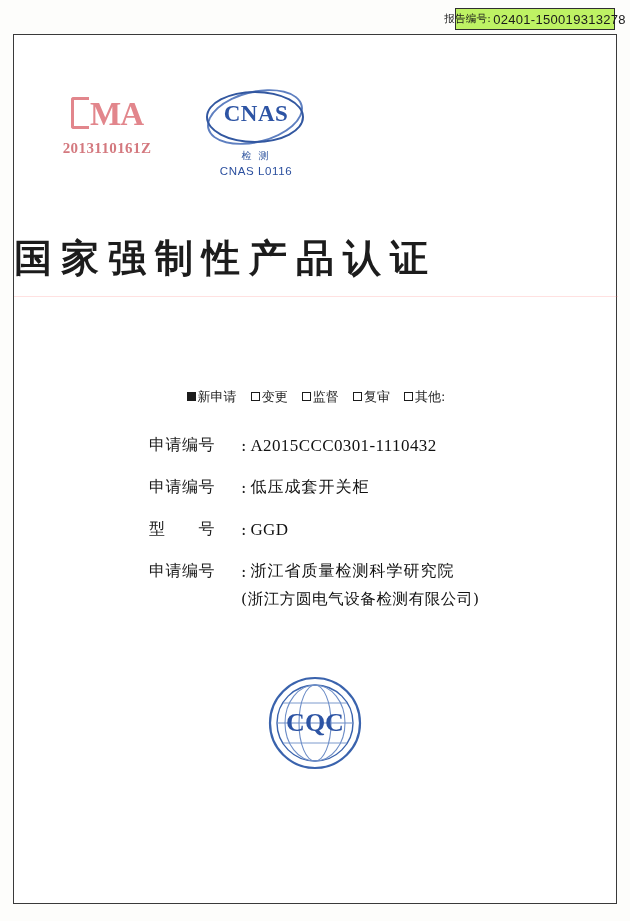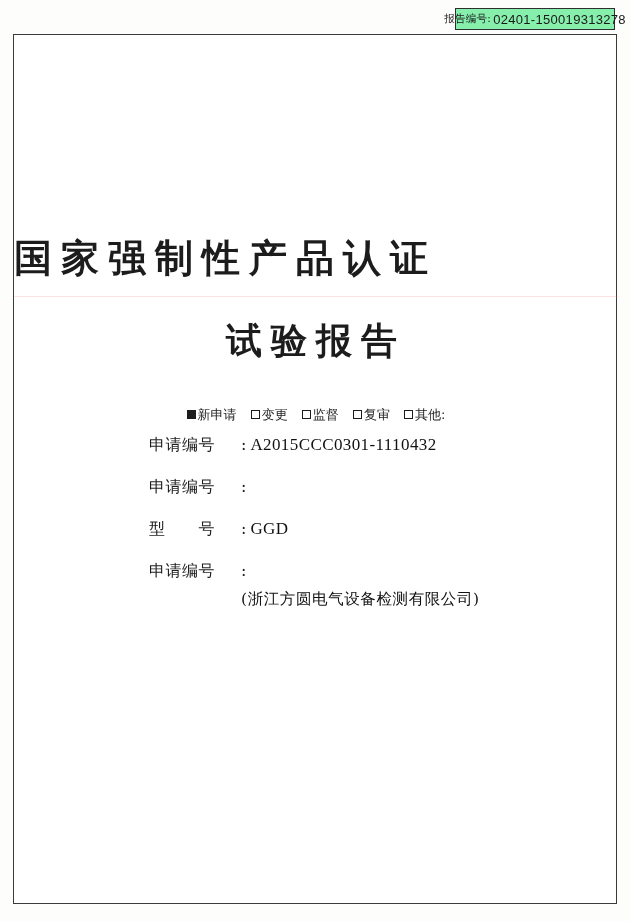--- a/index.html
+++ b/index.html
@@ -32,21 +32,21 @@
     width: 160px;
     height: 22px;
     border: 1px solid #2f2f2f;
     box-sizing: border-box;
     display: flex;
     align-items: center;
     justify-content: center;
     font-size: 11px;
     letter-spacing: 0.3px;
     white-space: nowrap;
-    background: #86efac;
+    background: #bef264;
   }
   .report-no-box .label {
     font-family: "DejaVu Sans", sans-serif;
     font-size: 10.5px;
   }
   .report-no-box .value {
     font-family: "Liberation Sans", sans-serif;
     font-size: 13px;
     margin-left: 2px;
   }
@@ -196,21 +196,21 @@
     font-size: 36px;
     font-weight: bold;
     letter-spacing: 9px;
     color: #1c1c1c;
   }
 
   
   .checkrow {
     position: absolute;
     left: 0;
-    top: 371px;
+    top: 353px;
     width: 604px;
     text-align: center;
     font-family: "DejaVu Sans", sans-serif;
     font-size: 13px;
     color: #1c1c1c;
   }
   .checkrow .item {
     display: inline-block;
     margin: 0 5px;
     white-space: nowrap;
@@ -231,21 +231,21 @@
 
   
   .fields {
     position: absolute;
     left: 0;
     top: 400px;
     width: 604px;
   }
   .field-row {
     display: flex;
-    align-items: flex-start;
+    align-items: center;
     margin-bottom: 21px;
     padding-left: 135px;
   }
   .field-label {
     font-family: "DejaVu Serif", serif;
     font-size: 16px;
     color: #1c1c1c;
     width: 92px;
     flex: none;
     letter-spacing: 0.5px;
@@ -303,57 +303,88 @@
 
   <div class="report-no-box">
     <span class="label">报告编号:</span>
     <span class="value">02401-150019313278</span>
   </div>
 
   <div class="frame">
 
     <div class="scanline"></div>
 
+    <div class="marks">
+
+      <div class="cma-mark">
+        <div class="cma-letters"><span class="c-outline"></span><span>MA</span></div>
+        <div class="cma-number">2013110161Z</div>
+      </div>
+
+      <div class="cnas-mark">
+        <div class="cnas-badge">
+          <div class="cnas-ellipse tilt"></div>
+          <div class="cnas-ellipse"></div>
+          <div class="cnas-text">CNAS</div>
+        </div>
+        <div class="cnas-sub1">检 测</div>
+        <div class="cnas-sub2">CNAS L0116</div>
+      </div>
+
+    </div>
 
     <div class="title-main">国家强制性产品认证</div>
-    <div class="title-sub">试验报告</div>
 
     <div class="checkrow">
       <span class="item"><span class="box checked"></span><span>新申请</span></span>
       <span class="item"><span class="box"></span><span>变更</span></span>
       <span class="item"><span class="box"></span><span>监督</span></span>
       <span class="item"><span class="box"></span><span>复审</span></span>
       <span class="item"><span class="box"></span><span>其他:</span></span>
     </div>
 
     <div class="fields">
 
       <div class="field-row">
         <span class="field-label">申请编号</span>
         <span class="field-colon">:</span>
         <span class="field-value">A2015CCC0301-1110432</span>
       </div>
 
       <div class="field-row">
         <span class="field-label">申请编号</span>
         <span class="field-colon">:</span>
+        <span class="field-value cjk">低压成套开关柜</span>
       </div>
 
       <div class="field-row">
         <span class="field-label">型　　号</span>
         <span class="field-colon">:</span>
         <span class="field-value">GGD</span>
       </div>
 
       <div class="field-row">
         <span class="field-label">申请编号</span>
         <span class="field-colon">:</span>
+        <span class="field-value cjk">浙江省质量检测科学研究院</span>
       </div>
 
       <div class="field-value-2">(浙江方圆电气设备检测有限公司)</div>
 
     </div>
 
+    <div class="cqc-seal">
+      <svg width="96" height="96" viewBox="0 0 96 96" aria-hidden="true">
+        <circle cx="48" cy="48" r="45" fill="none" stroke="#3a63ad" stroke-width="2.2"></circle>
+        <circle cx="48" cy="48" r="38" fill="none" stroke="#3a63ad" stroke-width="1.4"></circle>
+        <ellipse cx="48" cy="48" rx="16" ry="38" fill="none" stroke="#6e8ec7" stroke-width="1.1"></ellipse>
+        <ellipse cx="48" cy="48" rx="30" ry="38" fill="none" stroke="#6e8ec7" stroke-width="1.1"></ellipse>
+        <line x1="10" y1="48" x2="86" y2="48" stroke="#6e8ec7" stroke-width="1.1"></line>
+        <line x1="16" y1="28" x2="80" y2="28" stroke="#6e8ec7" stroke-width="0.9"></line>
+        <line x1="16" y1="68" x2="80" y2="68" stroke="#6e8ec7" stroke-width="0.9"></line>
+        <text x="48" y="56" text-anchor="middle" font-family="Liberation Serif, serif" font-size="26" font-weight="bold" fill="#2d54a4" letter-spacing="0">CQC</text>
+      </svg>
+    </div>
 
     <div class="bottom-space"></div>
 
   </div>
 </div>
 
 </body></html>

